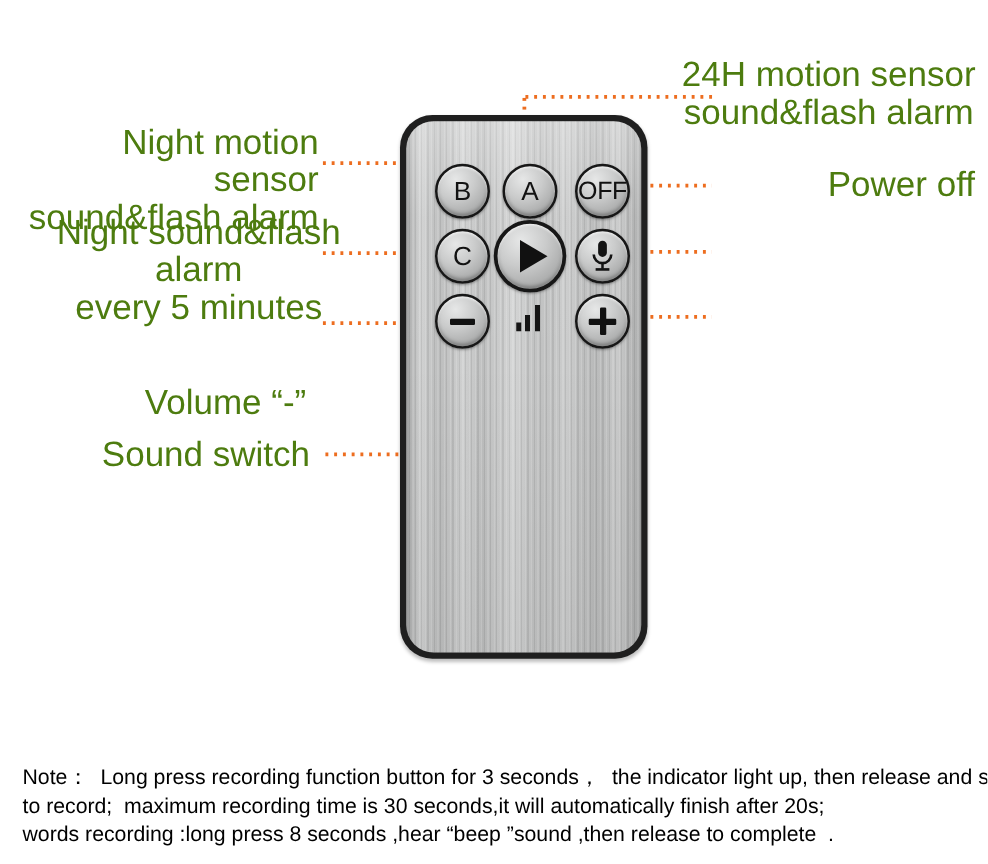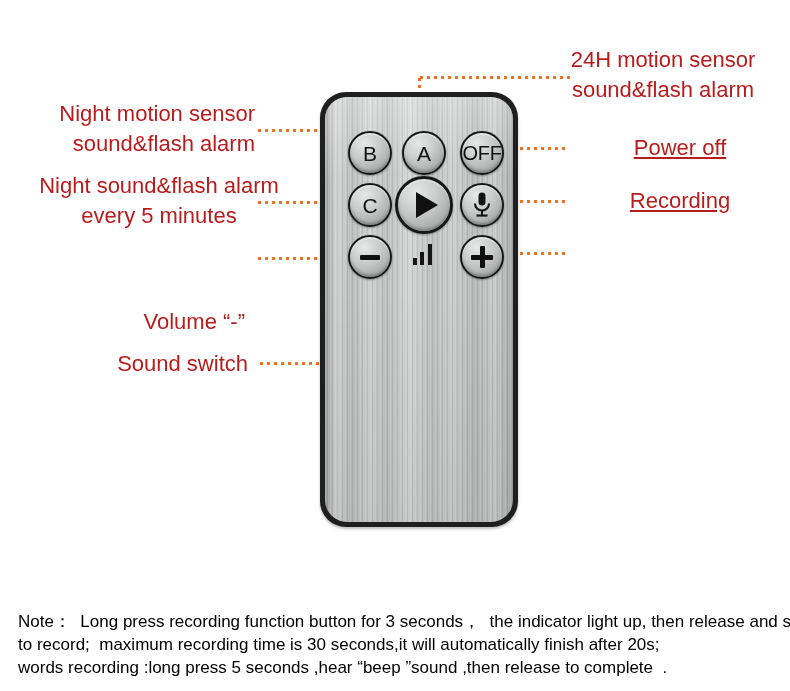--- a/index.html
+++ b/index.html
@@ -156,26 +156,26 @@
     background: #151515;
     display: block;
   }
   .bars i:nth-child(1) { left: 0px;  height: 7px; }
   .bars i:nth-child(2) { left: 7px;  height: 13px; }
   .bars i:nth-child(3) { left: 15px; height: 21px; }
 
   
   .callout {
     position: absolute;
-    font-size: 22px;
+    font-size: 28px;
     line-height: 30px;
-    color: #b91c1c;
+    color: #4d7c0f;
     white-space: pre-line;
   }
-  .callout.right { text-align: center; text-decoration: underline; }
+  .callout.right { text-align: right; }
   .callout.rt-center { text-align: center; }
   .callout.lt-right { text-align: right; }
 
   
   .lead-h {
     position: absolute;
     height: 3px;
     background-image: radial-gradient(circle, #ED6D1F 0 1.4px, transparent 1.6px);
     background-size: 7px 3px;
     background-repeat: repeat-x;
@@ -283,22 +283,21 @@
 
   <div class="callout lt-right" style="left:10px; top:259px; width:235px;margin-top:48px;">Volume “-”</div>
 
   <div class="callout lt-right" style="left:10px; top:349px; width:238px;">Sound switch</div>
 
   <div class="callout rt-center" style="left:545px; top:45px; width:236px;">24H motion sensor
 sound&amp;flash alarm</div>
 
   <div class="callout right" style="left:580px; top:133px; width:200px;">Power off</div>
 
-  <div class="callout right" style="left:580px; top:186px; width:200px;">Recording</div>
 
 
   <div class="note">
     <div>Note：  Long press recording function button for 3 seconds，  the indicator light up, then release and start</div>
     <div>to record;  maximum recording time is 30 seconds,it will automatically finish after 20s;</div>
-    <div>words recording :long press 5 seconds ,hear “beep ”sound ,then release to complete  .</div>
+    <div>words recording :long press 8 seconds ,hear “beep ”sound ,then release to complete  .</div>
   </div>
 
 </div>
 
 </body></html>

